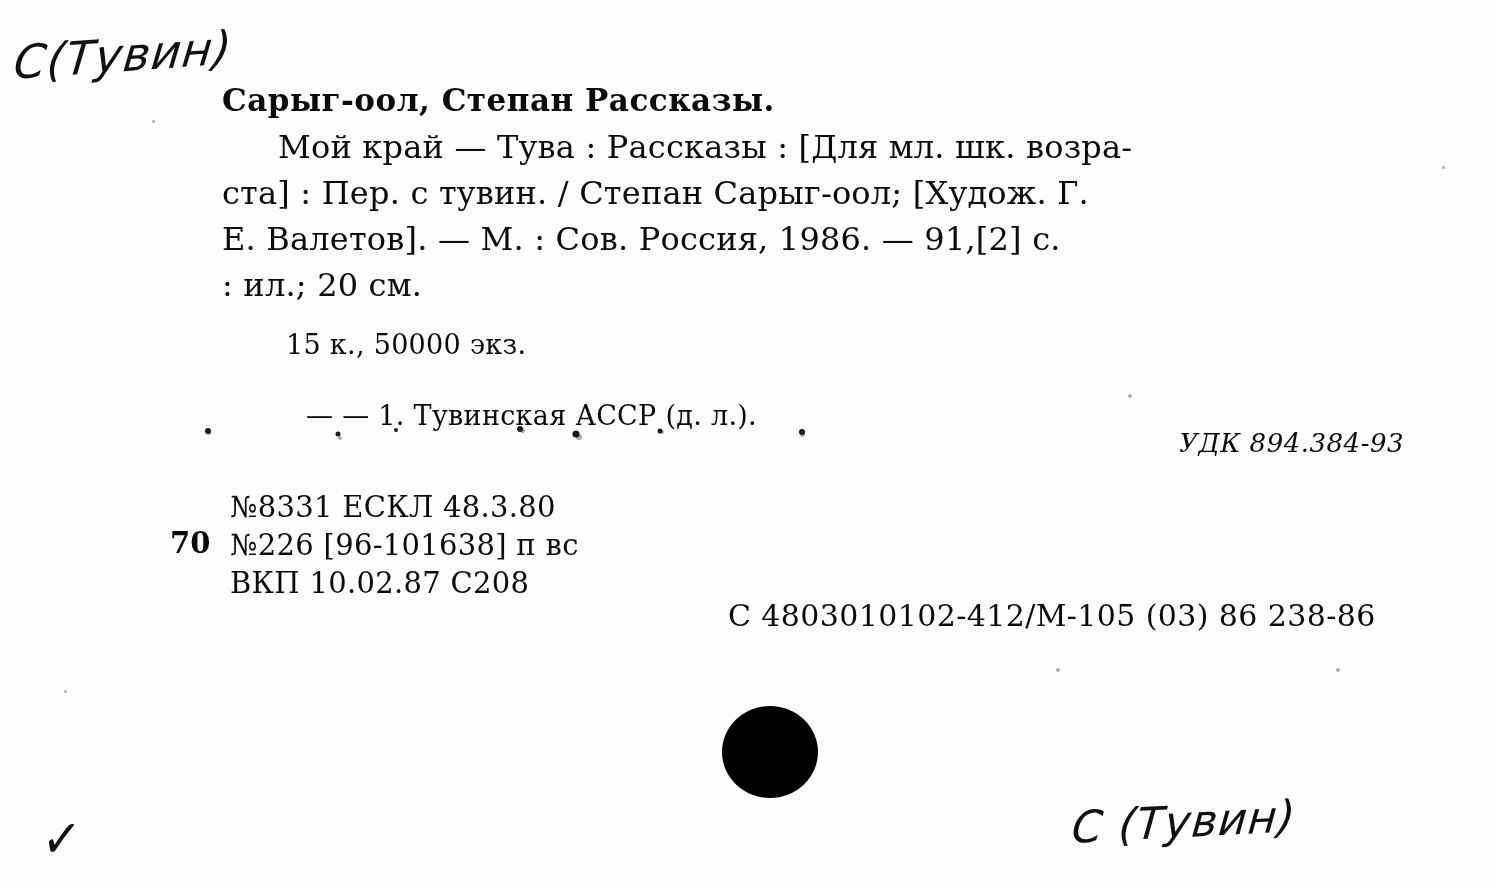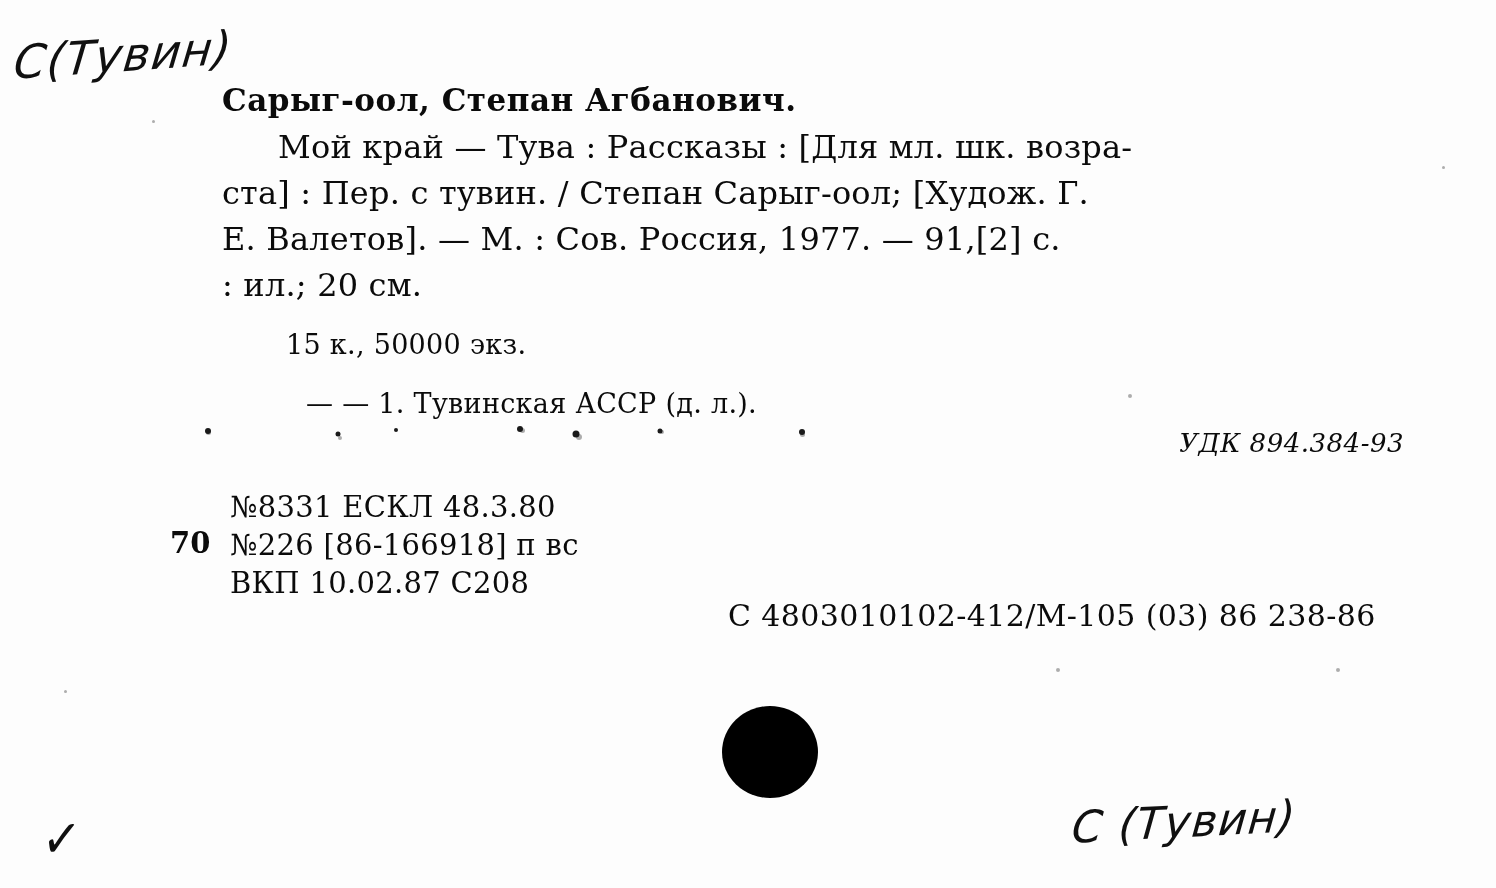--- a/index.html
+++ b/index.html
@@ -85,21 +85,21 @@
     font-size: 27px;
     padding-left: 64px;
     margin-top: 21px;
     letter-spacing: .3px;
     white-space: nowrap;
   }
   .tracing {
     font-family: "DejaVu Serif", serif;
     font-size: 27px;
     padding-left: 84px;
-    margin-top: 28px;
+    margin-top: 40px;
     letter-spacing: .3px;
     white-space: nowrap;
   }
 
   
   #dots {
     position: absolute;
     left: 190px;
     top: 424px;
     width: 640px;
@@ -174,25 +174,25 @@
   <div class="speck" style="left:1128px;top:394px;width:4px;height:4px;"></div>
   <div class="speck" style="left:1056px;top:668px;width:4px;height:4px;"></div>
   <div class="speck" style="left:1336px;top:668px;width:4px;height:4px;"></div>
   <div class="speck" style="left:152px;top:120px;width:3px;height:3px;"></div>
   <div class="speck" style="left:64px;top:690px;width:3px;height:3px;"></div>
   <div class="speck" style="left:1442px;top:166px;width:3px;height:3px;"></div>
 
   <div id="hand-top" class="hand">С(Тувин)</div>
 
   <div id="record">
-    <div class="author">Сарыг-оол, Степан Агбанович.</div>
+    <div class="author">Сарыг-оол, Степан Рассказы.</div>
 
     <div class="body-line indent-1">Мой край — Тува : Рассказы : [Для мл. шк. возра-</div>
     <div class="body-line">ста]  :  Пер.  с тувин. / Степан Сарыг-оол; [Худож. Г.</div>
-    <div class="body-line">Е. Валетов].  —  М.  :  Сов. Россия, 1977.  —  91,[2]  с.</div>
+    <div class="body-line">Е. Валетов].  —  М.  :  Сов. Россия, 1986.  —  91,[2]  с.</div>
     <div class="body-line">: ил.; 20 см.</div>
 
     <div class="price-line">15 к., 50000 экз.</div>
 
     <div class="tracing">— — 1. Тувинская АССР  (д. л.).</div>
   </div>
 
   <div id="dots">
     <svg width="640" height="14" viewBox="0 0 640 14" aria-hidden="true">
       <circle cx="18" cy="7" r="3" fill="#1a1a1a"></circle>
@@ -203,21 +203,21 @@
       <circle cx="470" cy="7" r="2.5" fill="#1a1a1a"></circle>
       <circle cx="612" cy="8" r="3" fill="#1a1a1a"></circle>
     </svg>
   </div>
 
   <div id="udk">УДК   894.384-93</div>
 
   <div id="control-number">70</div>
   <div id="control">
     <div>№8331 ЕСКЛ 48.3.80</div>
-    <div>№226 [86-166918] п вс</div>
+    <div>№226 [96-101638] п вс</div>
     <div>ВКП 10.02.87 С208</div>
   </div>
 
   <div id="footer-code">С  4803010102-412/М-105 (03) 86  238-86</div>
 
   <div id="blob"></div>
 
   <div id="hand-bottom" class="hand">С (Тувин)</div>
 
   <div id="hand-check" class="hand">✓</div>

